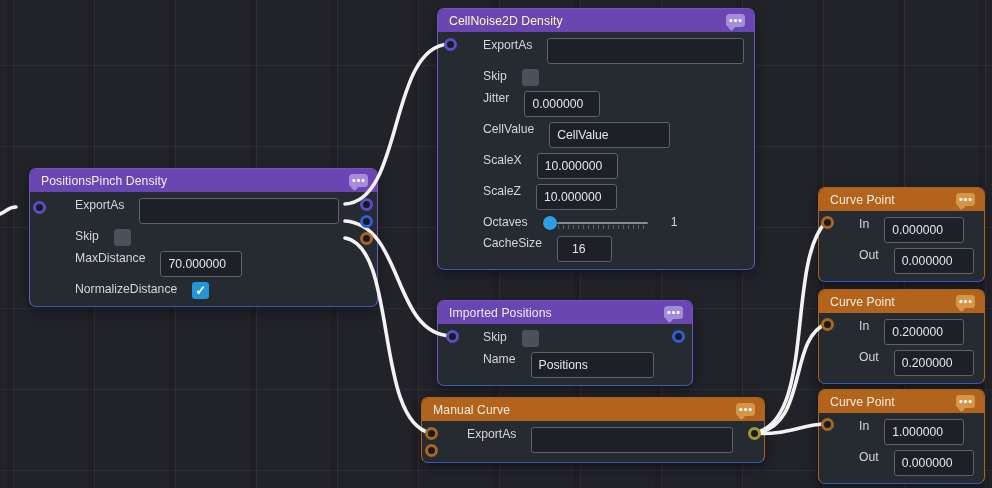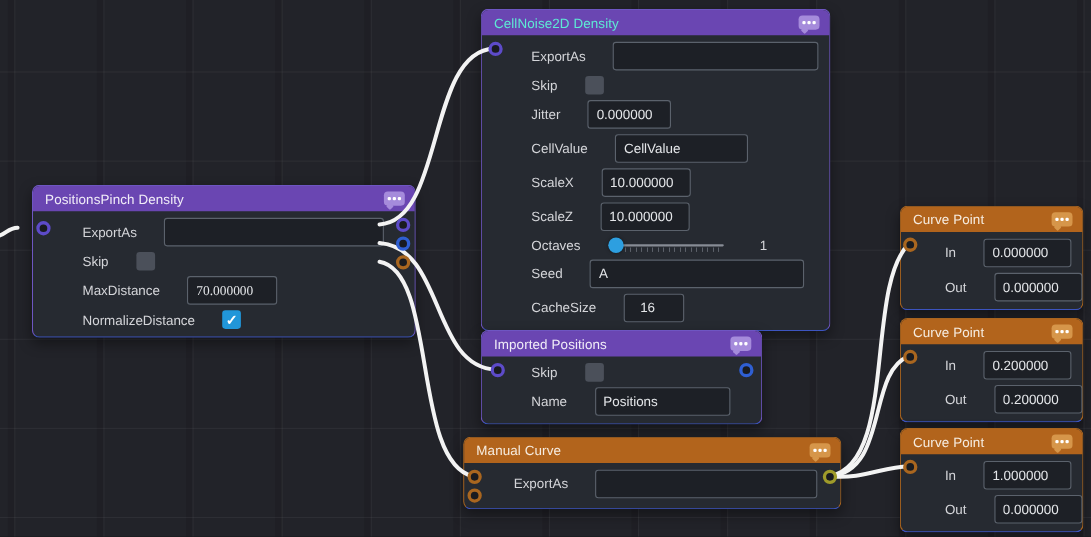--- a/index.html
+++ b/index.html
@@ -43,21 +43,21 @@
   }
   .purple .msg::after { background:#a58bdb; }
   .orange .msg::after { background:#d6964a; }
   .msg .dot {
     position:absolute; left:50%; top:50%; width:2.4px; height:2.4px; margin:-1.2px 0 0 -1.2px;
     border-radius:50%; background:#ffffff;
     box-shadow:-4.6px 0 0 #ffffff, 4.6px 0 0 #ffffff;
   }
 
   .node-body { padding:6px 10px 7px 0; }
-  .row { display:flex; align-items:center; gap:25px; margin:0 0 5px 45px; height:26px; }
+  .row { display:flex; gap:15px; margin:0 0 5px 45px; height:26px; }
   .row:last-child { margin-bottom:0; }
   .row.cb { height:17px; }
   .cp .row { margin-left:40px; }
   .lbl { font-size:12.2px; color:#d4d5d9; white-space:nowrap; }
 
   input.txt {
     background:#1d2026; border:1px solid #5b626c; border-radius:3px;
     height:26px; color:#e4e6e9; font-family:"Liberation Sans", sans-serif;
     font-size:12.2px; padding:0 7px; outline:none;
   }
@@ -111,36 +111,36 @@
       <div class="row">
         <span class="lbl">ExportAs</span>
         <input class="txt" style="width: 200px;" value="">
       </div>
       <div class="row cb">
         <span class="lbl">Skip</span>
         <span class="checkbox"></span>
       </div>
       <div class="row">
         <span class="lbl">MaxDistance</span>
-        <input class="txt" style="width: 82px; font-family: Liberation Serif, serif;" value="70.000000">
+        <input class="txt" style="width: 82px;" value="70.000000">
       </div>
       <div class="row cb">
         <span class="lbl">NormalizeDistance</span>
         <span class="checkbox checked"></span>
       </div>
     </div>
     <span class="port p-purple" style="left:3px;  top:32px;"></span>
     <span class="port p-purple" style="left:330px; top:29px;"></span>
     <span class="port p-blue" style="left:330px; top:46px;"></span>
     <span class="port p-orange" style="left:330px; top:63px;"></span>
   </div>
 
   <div class="node purple" style="left:437px; top:8px; width:318px;">
     <div class="node-header">
-      <span class="lbl" style="color:#5eead4;">CellNoise2D Density</span>
+      <span class="lbl" style="color:#fef9c3;">CellNoise2D Density</span>
       <span class="msg">
           <span class="dot"></span>
         </span>
     </div>
     <div class="node-body">
       <div class="row">
         <span class="lbl">ExportAs</span>
         <input class="txt" style="width: 203px;" value="">
       </div>
       <div class="row cb">
@@ -164,24 +164,20 @@
         <input class="txt" style="width: 81px;" value="10.000000">
       </div>
       <div class="row" style="height:16px;">
         <span class="lbl">Octaves</span>
         <span class="slider">
           <span class="track"></span>
             <span class="ticks"></span>
           <span class="knob"></span>
         </span>
         <span class="slider-value">1</span>
-      </div>
-      <div class="row">
-        <span class="lbl">Seed</span>
-        <input class="txt" style="width: 195px;" value="A">
       </div>
       <div class="row">
         <span class="lbl">CacheSize</span>
         <input class="txt" style="width: 55px; padding-left: 14px;" value="16">
       </div>
     </div>
     <span class="port p-purple" style="left:6px; top:29px;"></span>
   </div>
 
   <div class="node purple" style="left:437px; top:300px; width:256px;">

